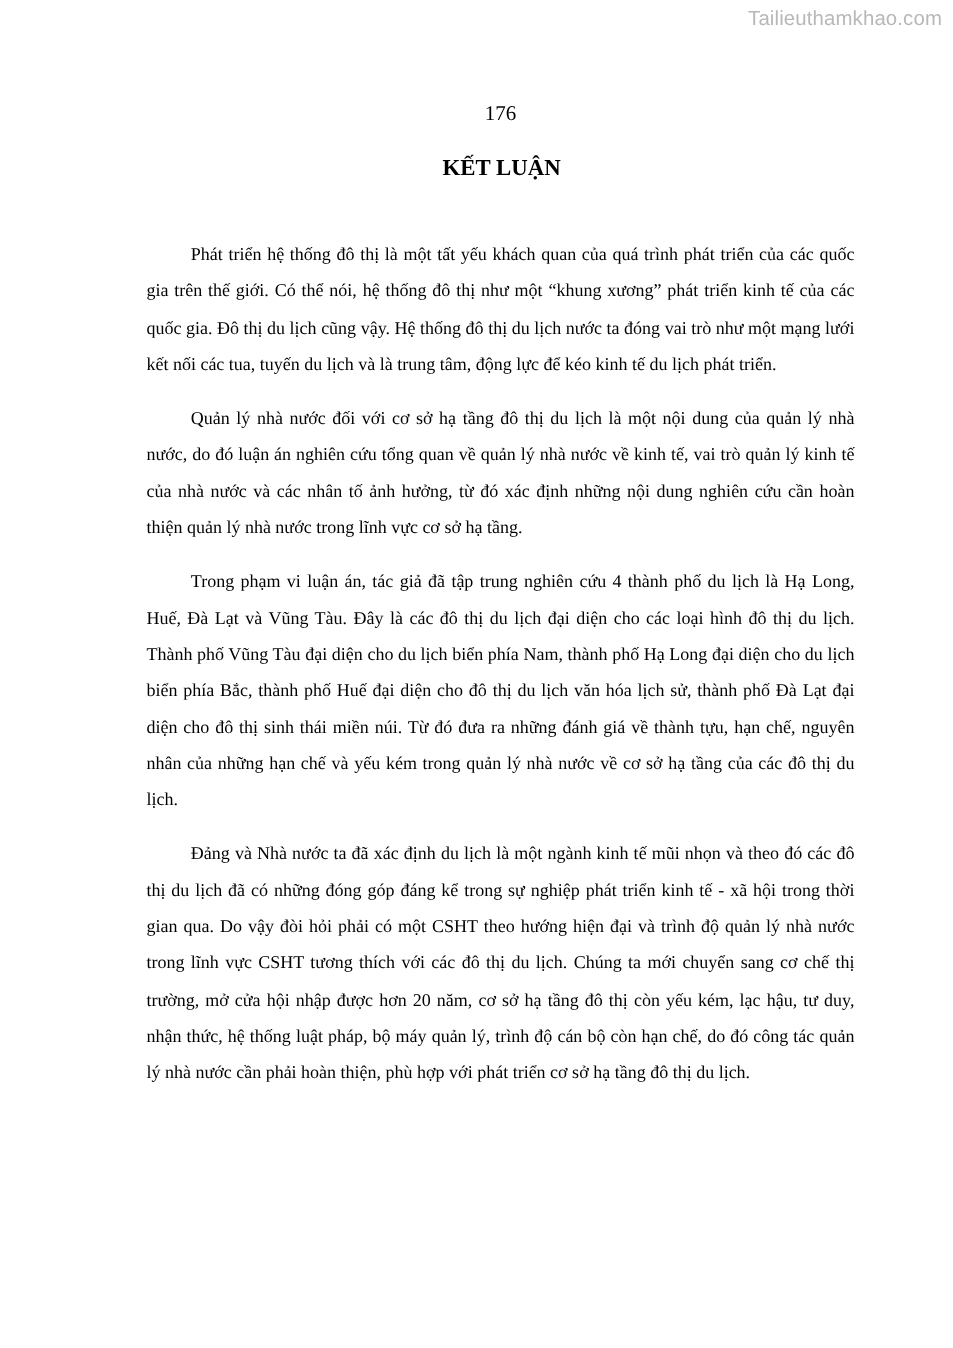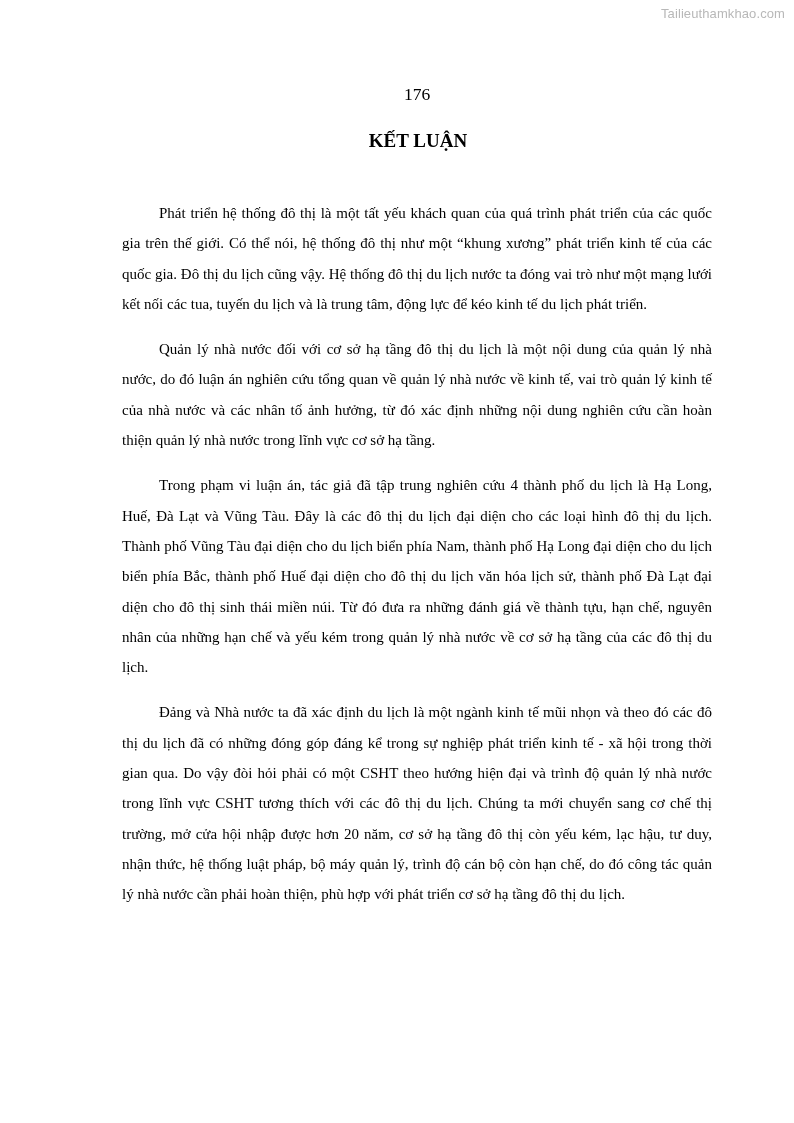--- a/index.html
+++ b/index.html
@@ -1,19 +1,19 @@
 <!DOCTYPE html>
 <html><head>
 <meta charset="utf-8">
 <style>
   html, body { margin: 0; padding: 0; background: #ffffff; }
   body { width: 794px; height: 1123px; position: relative; overflow: hidden; }
   .watermark {
     position: absolute; top: 6px; right: 9px;
-    font-family: "Liberation Sans", sans-serif; font-size: 13px;
+    font-family: "Liberation Sans", sans-serif; font-size: 17px;
     color: #b8b8b8; letter-spacing: 0.1px;
   }
   .page-number {
     position: absolute; top: 84px; left: 0; width: 834px; text-align: center;
     font-family: "Liberation Serif", serif; font-size: 17.5px; color: #000;
   }
   .title {
     position: absolute; top: 130px; left: 0; width: 836px; text-align: center;
     font-family: "Liberation Serif", serif; font-size: 19px; font-weight: bold; color: #000;
     margin: 0;

